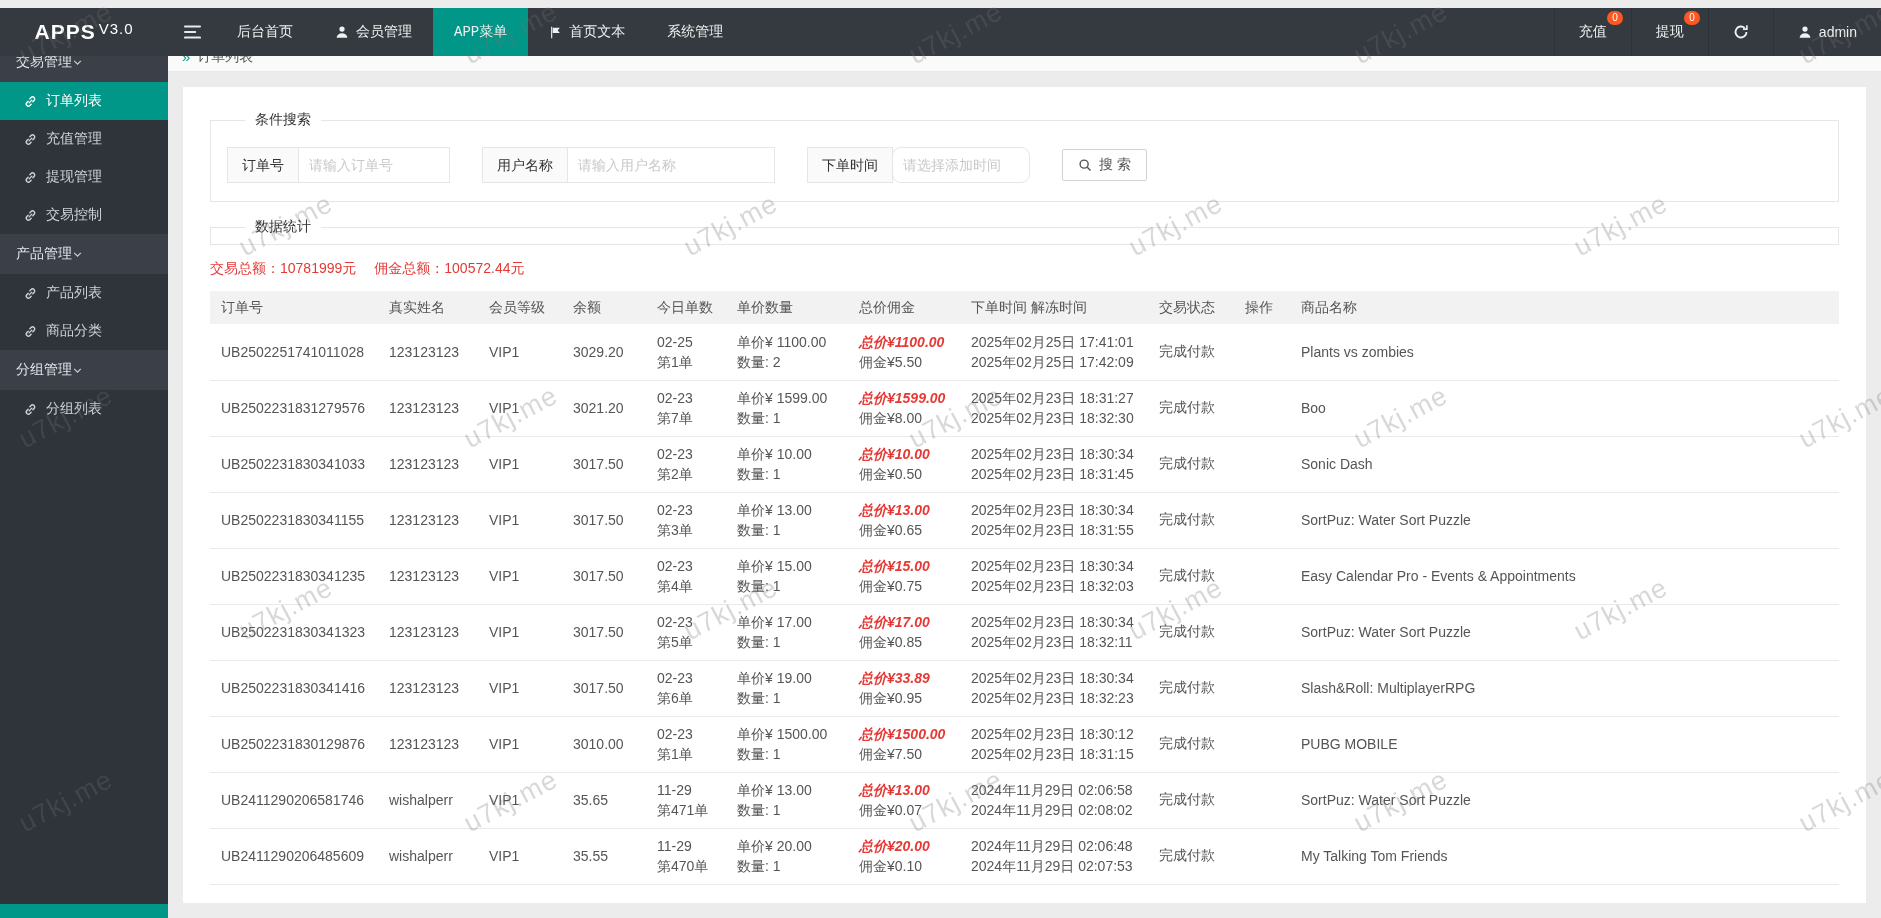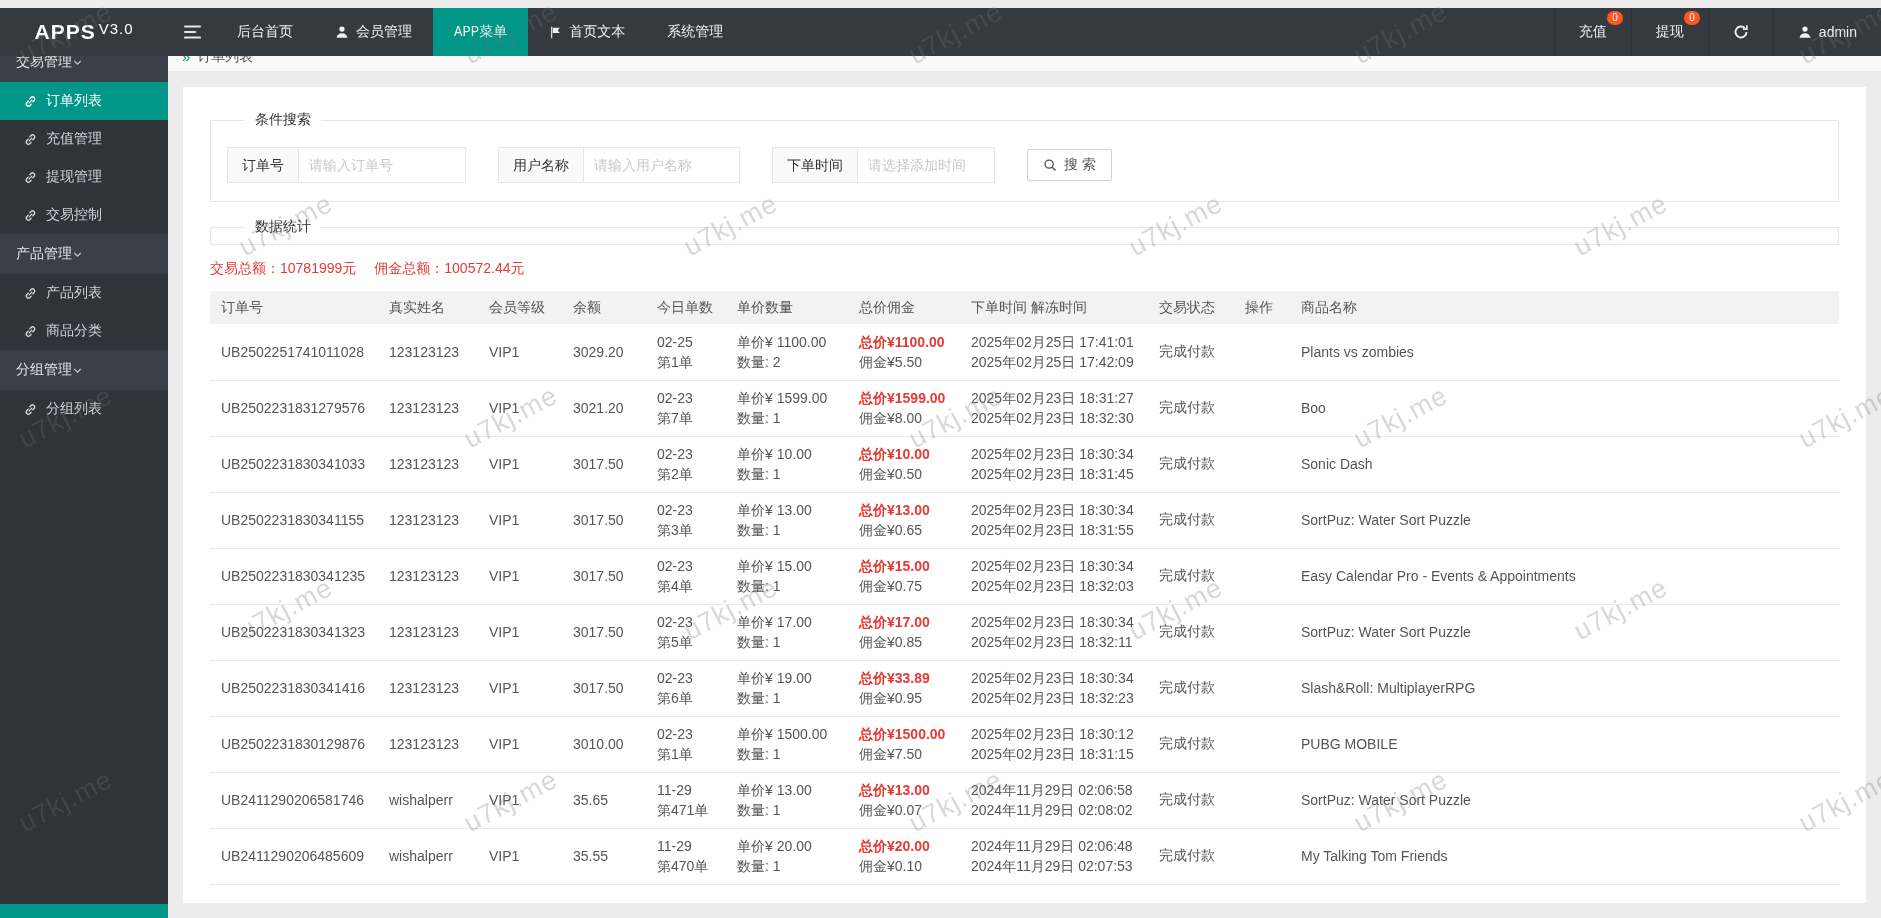--- a/index.html
+++ b/index.html
@@ -50,36 +50,36 @@
   fieldset.fbox{border:1px solid #e6e6e6;margin:16px 10px 0;padding:12px 16px 18px;}
   fieldset.fbox legend{padding:0 10px;margin-left:18px;font-size:14px;color:#333;}
   fieldset.fbox.empty{padding:0 16px 8px;}
   .search-row{display:flex;align-items:center;gap:32px;margin-top:6px;}
   .inp-group{display:flex;}
   .inp-label{border:1px solid #e6e6e6;background:#fafafa;padding:0 14px;height:36px;line-height:34px;
     font-size:14px;color:#333;white-space:nowrap;}
   .inp{border:1px solid #e6e6e6;margin-left:-1px;height:36px;padding:0 10px;font-size:14px;color:#333;
     outline:none;background:#fff;}
   .inp::placeholder{color:#c9c9c9;}
-  .inp-1{width:168px;} .inp-2{width:157px;} .inp-3{width:138px;}
+  .inp-1{width:152px;} .inp-2{width:208px;} .inp-3{width:138px;border-radius:9px;}
   .search-btn{display:flex;align-items:center;gap:7px;height:32px;padding:0 15px;background:#fff;
     border:1px solid #d2d2d2;border-radius:2px;font-size:14px;color:#555;cursor:pointer;
     font-family:inherit;}
   .sicon{display:flex;align-items:center;color:#555;}
   .stats-line{margin:15px 10px 4px;font-size:14px;color:var(--red);display:flex;gap:18px;}
   
   table{width:calc(100% - 20px);margin:13px 10px 0;border-collapse:collapse;table-layout:fixed;}
   thead tr{background:#f2f2f2;height:33px;}
   th{font-weight:normal;text-align:left;font-size:14px;color:#555;padding-left:11px;white-space:nowrap;
     overflow:hidden;}
   tbody tr{height:56px;}
   td{border-bottom:1px solid #e9e9e9;font-size:14px;color:#555;padding-left:11px;vertical-align:middle;
     overflow:hidden;white-space:nowrap;}
   td .l2{line-height:20px;}
-  td .tot{color:var(--red);font-weight:bold;line-height:20px;}
+  td .tot{color:var(--red);font-weight:bold;line-height:20px;font-style:italic;}
   td .com{color:#555;line-height:20px;}
   .c1{width:168px;}.c2{width:100px;}.c3{width:84px;}.c4{width:84px;}.c5{width:80px;}
   .c6{width:122px;}.c7{width:112px;}.c8{width:188px;}.c9{width:86px;}.c10{width:56px;}
   
   .watermark-layer{position:absolute;inset:0;pointer-events:none;z-index:50;overflow:hidden;}
   .wm{position:absolute;transform:rotate(-28deg);font-size:27px;color:rgba(115,115,115,0.28);
     letter-spacing:1px;white-space:nowrap;}
 </style>
 </head>
 <body>

